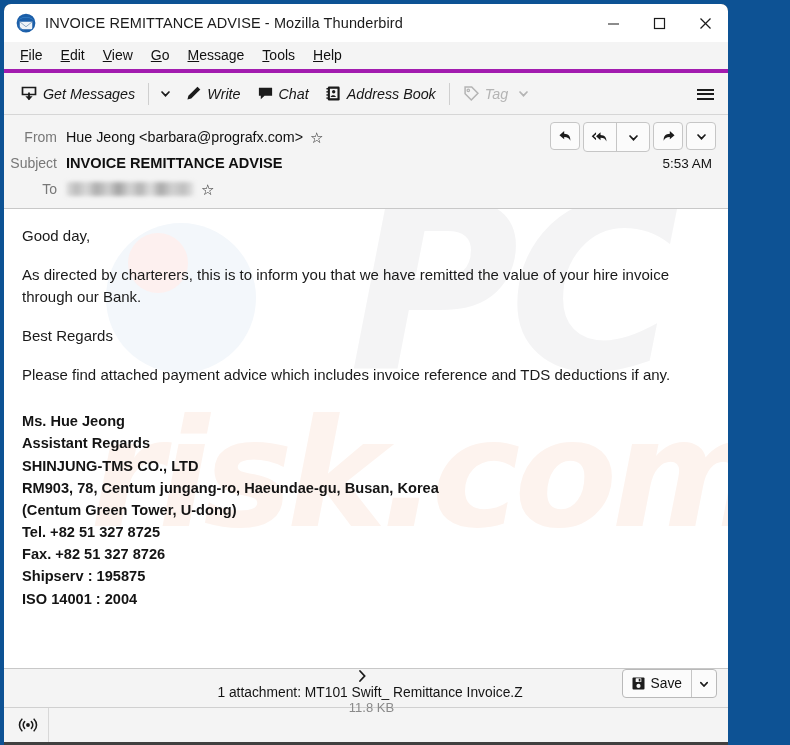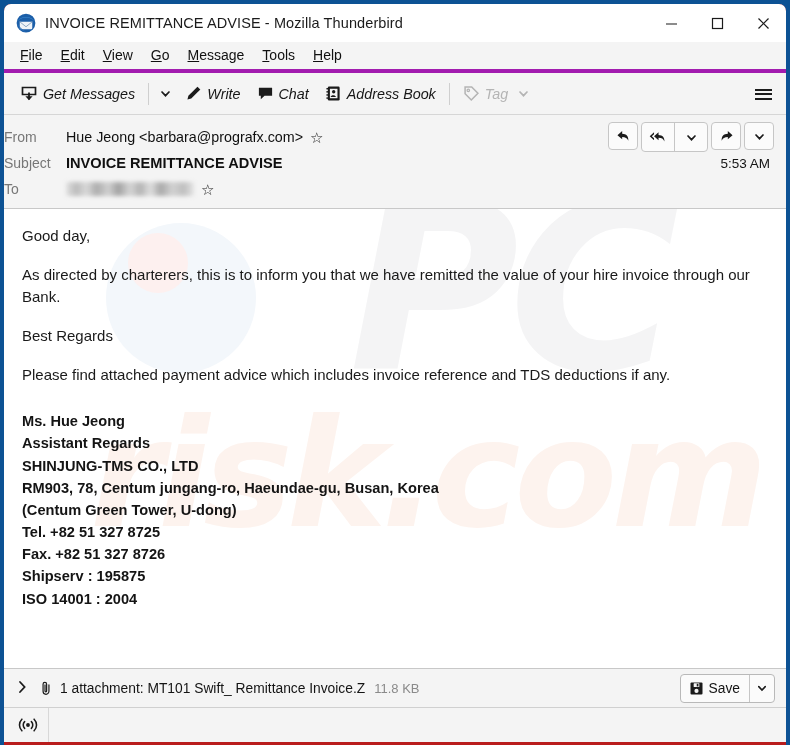--- a/index.html
+++ b/index.html
@@ -20,23 +20,23 @@
     position: absolute;
     left: 0; top: 0;
     width: 790px;
     height: 745px;
     background: #0d5294;
     box-sizing: border-box;
     padding: 4px 4px 0 4px;
   }
   .window-inner {
     position: relative;
-    width: 782px;
+    width: 724px;
     height: 741px;
-    background: #b91c1c;
+    background: #404040;
     border-radius: 7px 7px 0 0;
     overflow: hidden;
   }
 
   
   .titlebar {
     position: relative;
     height: 38px;
     background: #ffffff;
     display: flex;
@@ -144,21 +144,21 @@
   }
   .hdr-row {
     display: flex;
     align-items: center;
     min-height: 24px;
     padding: 1px 0;
   }
   .hdr-label {
     width: 62px;
     min-width: 62px;
-    text-align: left;
+    text-align: right;
     padding-right: 9px;
     font-size: 14px;
     color: #777777;
     box-sizing: border-box;
   }
   .hdr-value {
     font-size: 14.3px;
     color: #101010;
     display: flex;
     align-items: center;
@@ -296,20 +296,21 @@
 
   
   .attach-bar {
     height: 38px;
     background: #f4f4f4;
     border-top: 1px solid #c8c8c8;
     display: flex;
     align-items: center;
     padding: 0 10px 0 12px;
     position: relative;
+    flex-direction: column;
   }
   .attach-twisty {
     font-size: 15px;
     color: #1b1b1b;
     margin-right: 9px;
     line-height: 1;
   }
   .attach-text {
     font-size: 13.8px;
     color: #141414;

